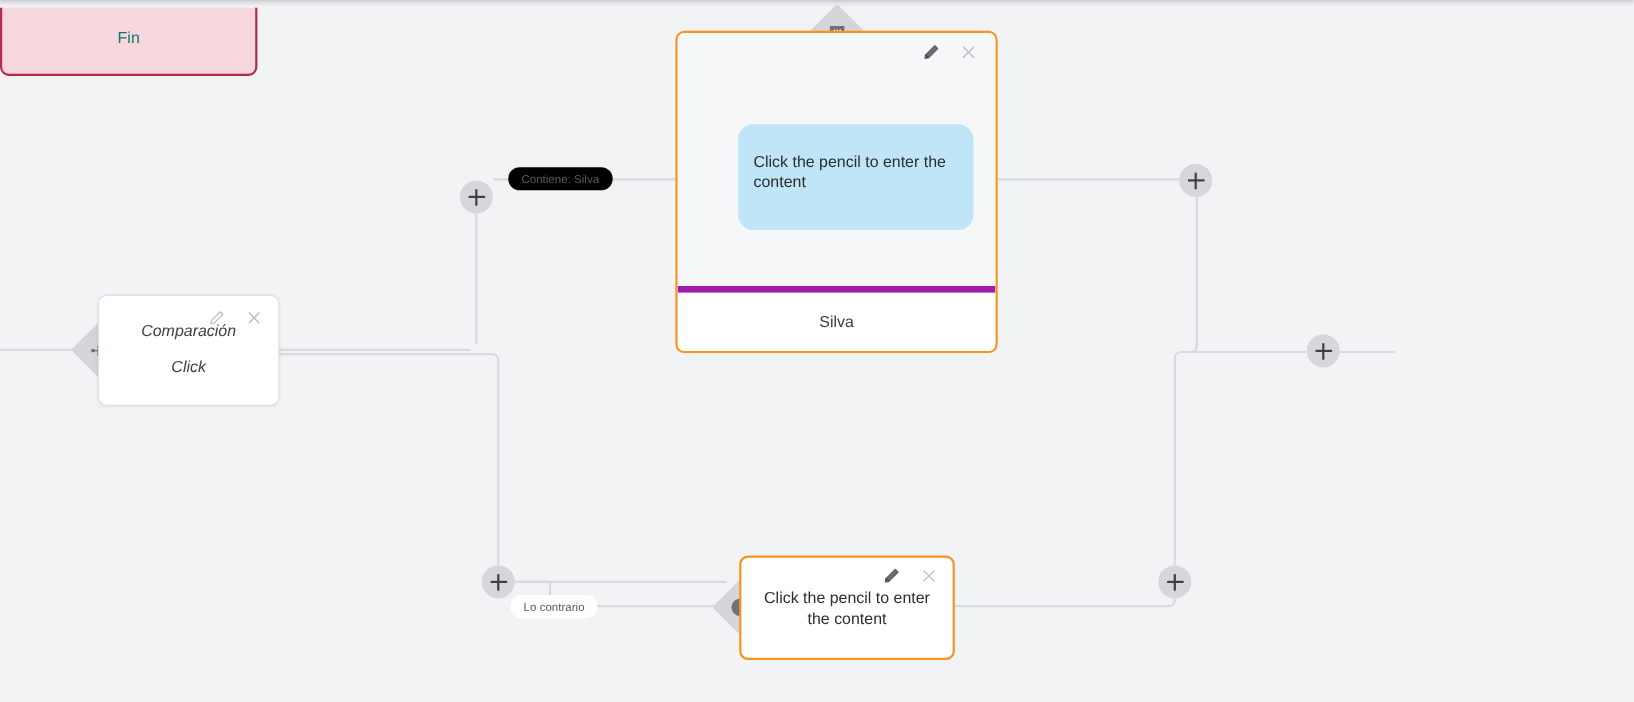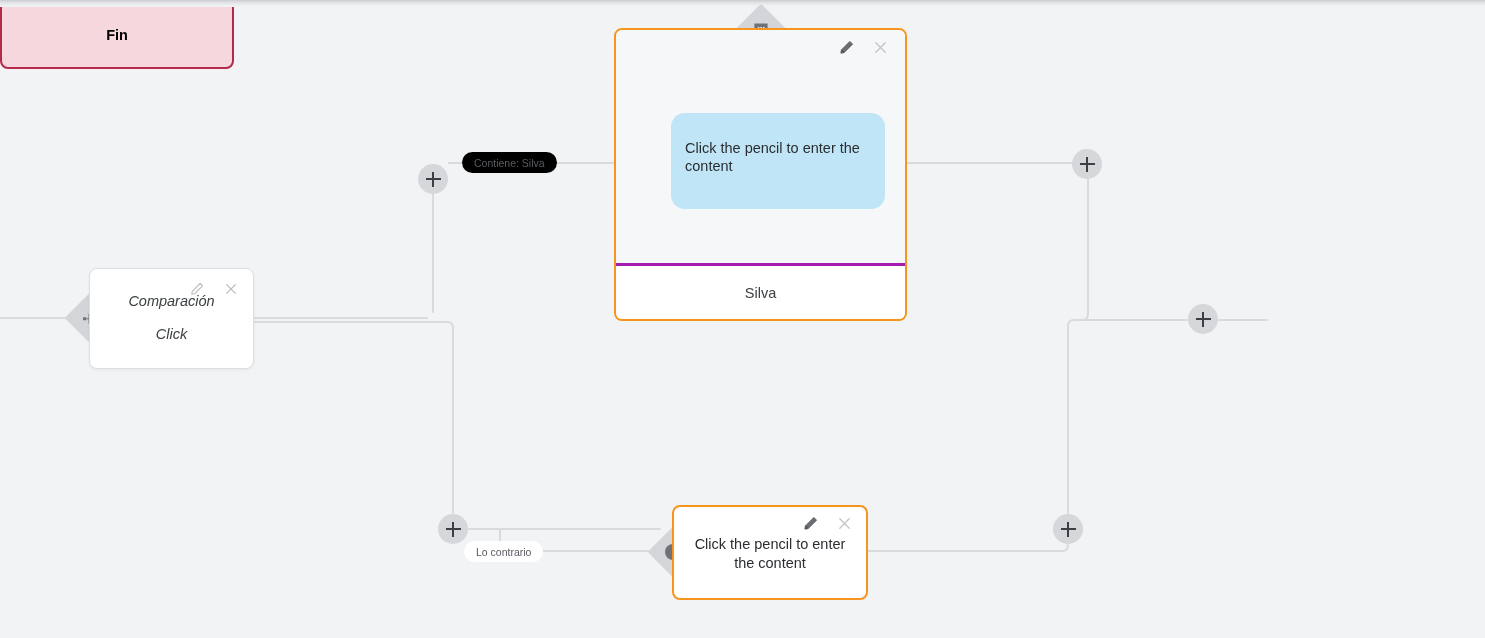--- a/index.html
+++ b/index.html
@@ -93,21 +93,21 @@
     padding: 26px 14px 0 14px;
     font-size: 14.5px;
     color: #2a2d31;
     line-height: 1.25;
   }
   .msg-footer {
     position: absolute;
     left: 0; right: 0; bottom: 0;
     height: 53px;
     background: #ffffff;
-    border-top: 3px solid #a21caf;
+    border-top: 6px solid #a21caf;
     display: flex;
     align-items: center;
     justify-content: center;
     font-size: 14.5px;
     color: #3c4043;
   }
 
   
   .node-wait {
     left: 672px;
@@ -136,22 +136,21 @@
     height: 65px;
     border: 2px solid #b5294a;
     border-radius: 8px;
     background: #f5d7dd;
     display: flex;
     align-items: center;
     justify-content: center;
   }
   .node-fin span {
     font-size: 14.5px;
-    color: #000000;
-    font-weight: bold;
+    color: #0f766e;
   }
 
   
   .card-actions {
     position: absolute;
     display: flex;
     align-items: center;
     gap: 18px;
   }
   .icon-btn {

